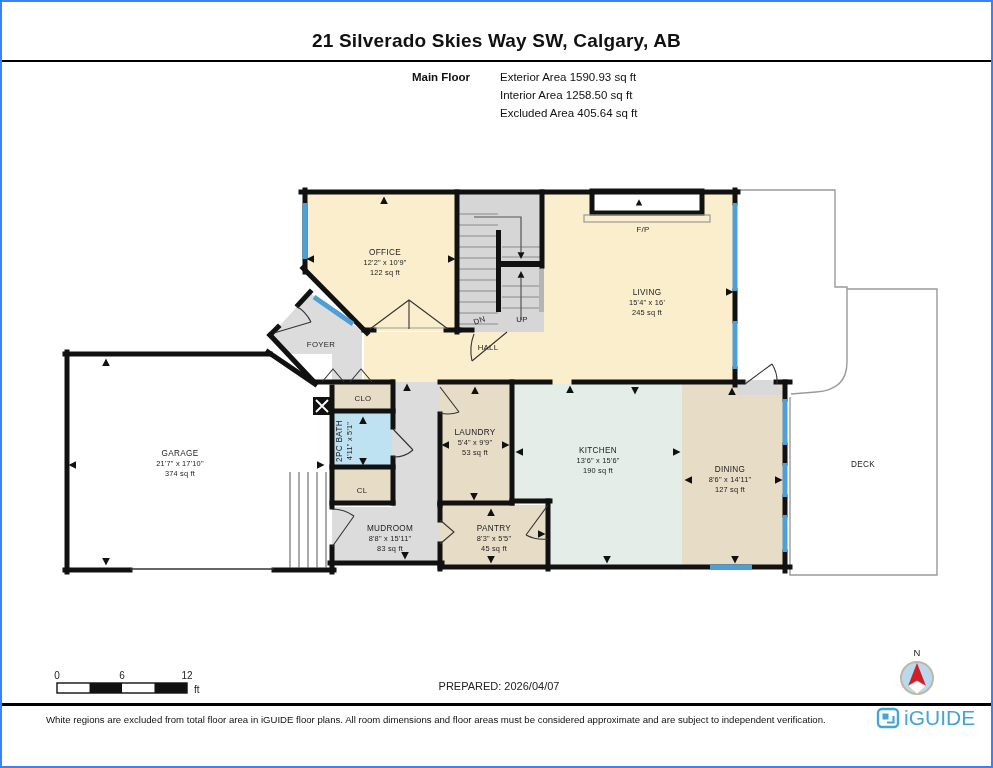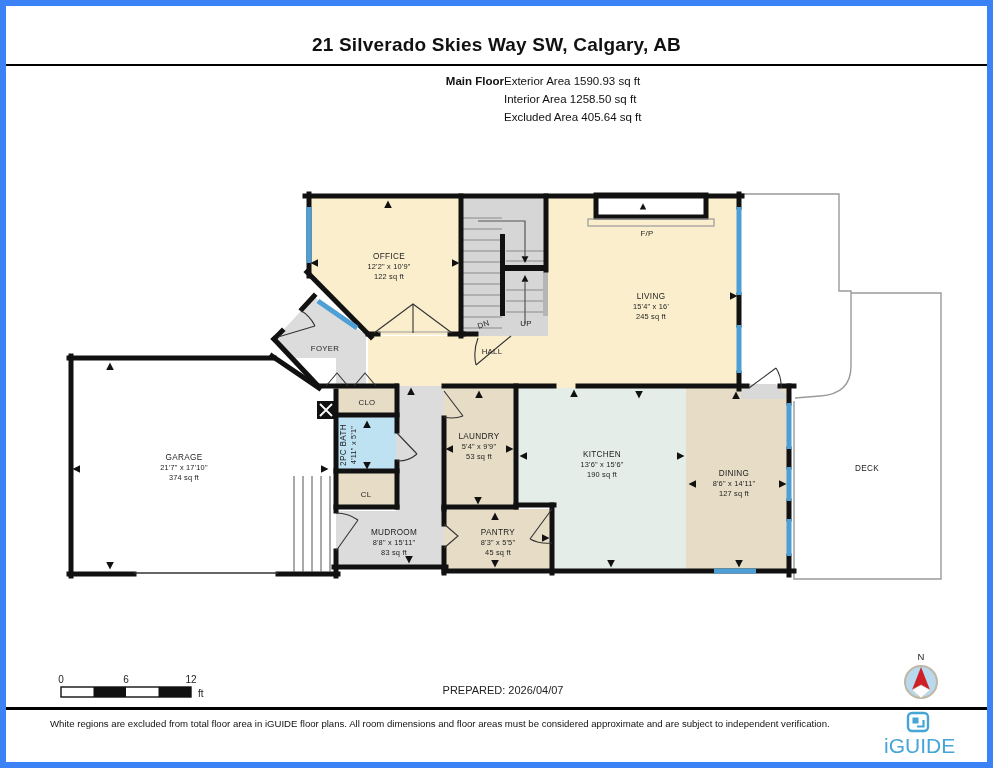--- a/index.html
+++ b/index.html
@@ -1,32 +1,32 @@
 <!DOCTYPE html>
 <html><head>
 <meta charset="utf-8">
 <style>
   html,body{margin:0;padding:0;background:#fff;}
   .page{
     position:relative;width:993px;height:768px;background:#fff;
-    border:6px solid #3b82f6;box-sizing:border-box;overflow:hidden;
+    border:2px solid #3b82f6;box-sizing:border-box;overflow:hidden;
     font-family:"Liberation Sans",sans-serif;color:#111;
   }
   .title{
     position:absolute;top:28px;left:0;width:100%;text-align:center;
     font-size:19px;font-weight:bold;letter-spacing:.2px;
   }
   .title-rule{position:absolute;top:58px;left:0;width:100%;height:2px;background:#000;}
   .floor-info{position:absolute;top:66px;left:380px;font-size:11.5px;line-height:18px;}
   .floor-info .row{white-space:nowrap;}
-  .floor-label{display:inline-block;width:118px;font-weight:bold;text-align:right;}
+  .floor-label{display:inline-block;width:118px;font-weight:bold;text-align:center;}
   .plan-svg{position:absolute;top:0;left:0;}
   .footer-rule{position:absolute;top:701px;left:0;width:100%;height:3px;background:#000;}
   .disclaimer{position:absolute;top:712px;left:44px;font-size:9.6px;color:#111;}
-  .brand{position:absolute;top:704px;left:874px;display:flex;align-items:center;flex-direction:column;}
+  .brand{position:absolute;top:704px;left:874px;display:flex;align-items:center;}
   .brand-text{font-size:21px;color:#45a5d7;letter-spacing:0;margin-left:4px;}
   text{font-family:"Liberation Sans",sans-serif;fill:#222;}
   .rname{font-size:8.2px;letter-spacing:.3px;}
   .rdim{font-size:7.4px;letter-spacing:.2px;}
   .small-lab{font-size:7.8px;letter-spacing:.3px;}
   .tick{font-size:10px;}
 </style>
 </head>
 <body>
 

